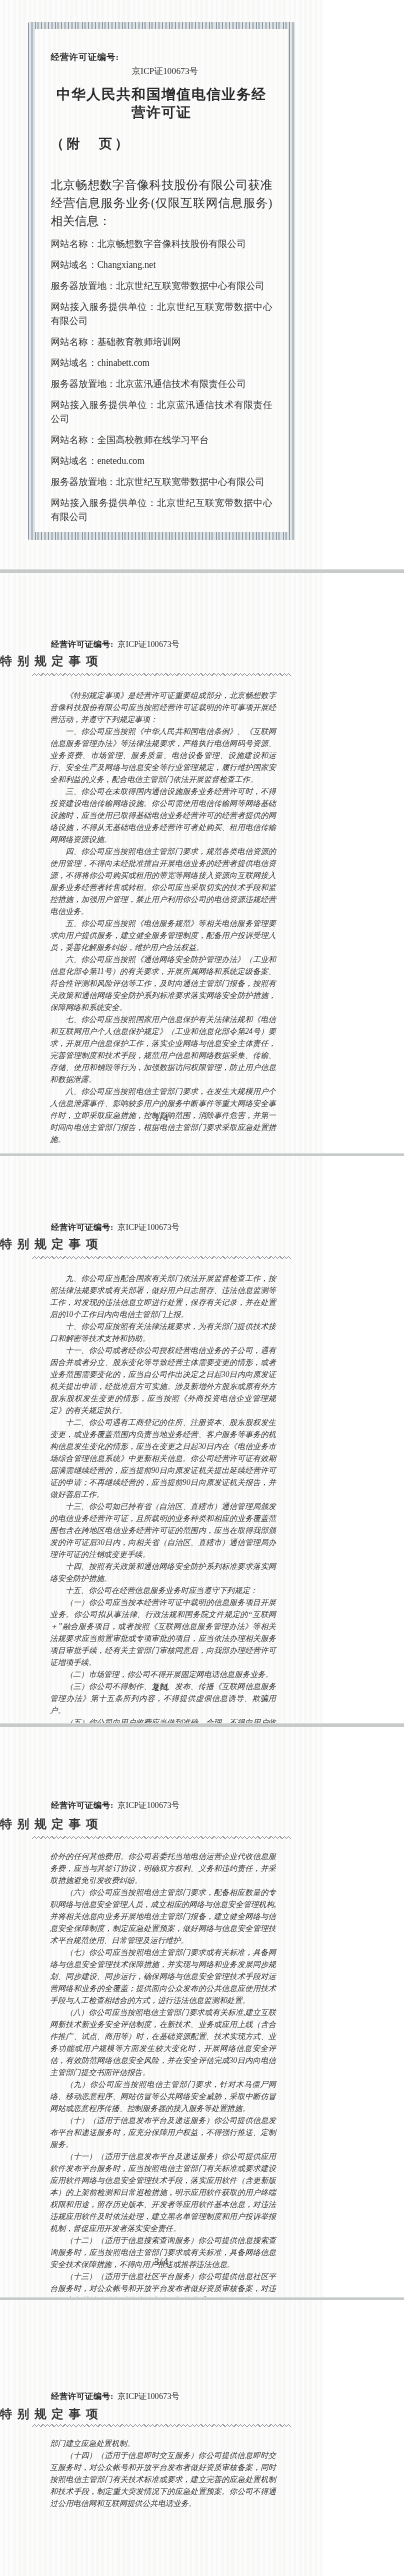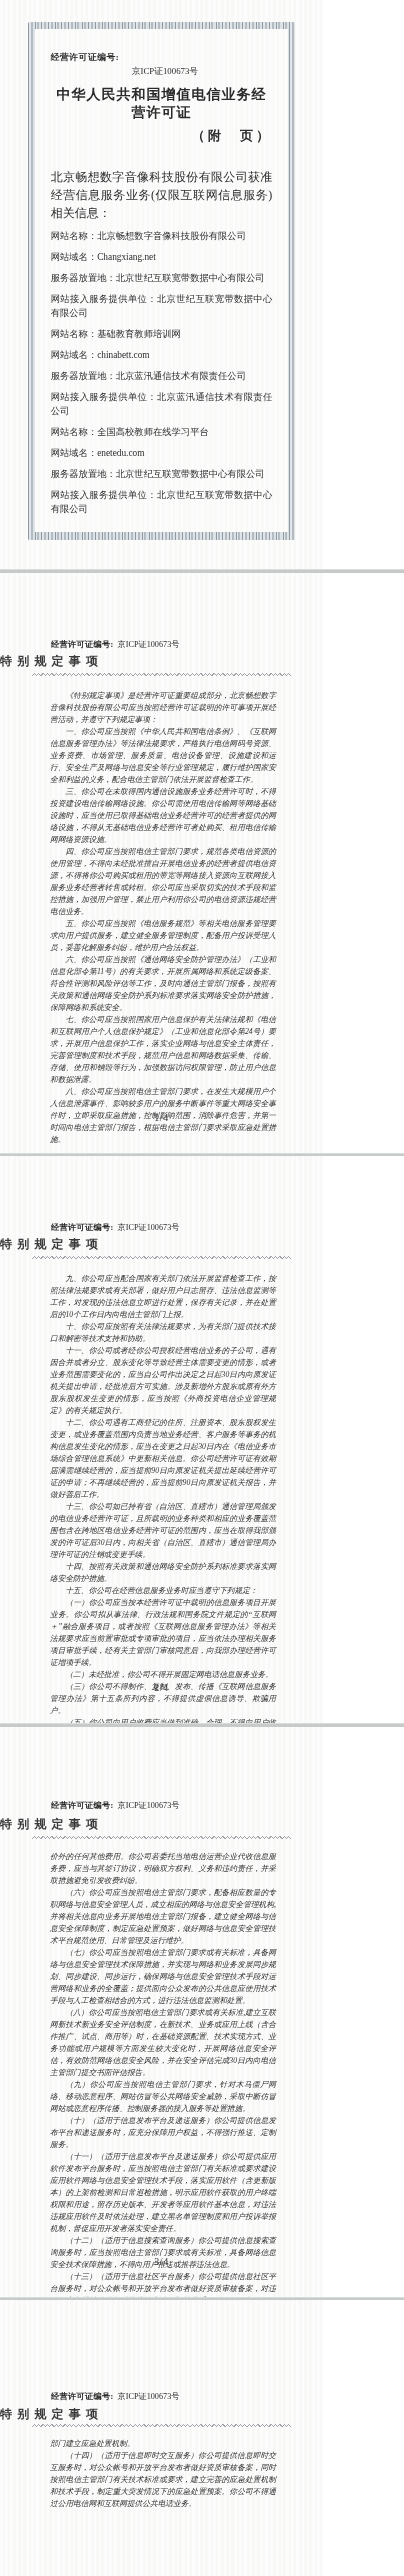--- a/index.html
+++ b/index.html
@@ -29,21 +29,21 @@
   }
   .cert-inner{
     width:100%;height:100%;
     background:repeating-linear-gradient(90deg,#fcfcfc 0 2.6px,#f9f9f8 2.6px 5.2px);
     box-sizing:border-box;
     padding:23px 15.5px 0 15.5px;
   }
   .cert-no-label{font-size:8.8px;font-weight:bold;letter-spacing:0.5px;}
   .cert-no-value{font-size:8.8px;margin:2.1px 0 0 81px;}
   .cert-title{margin:8.2px 0 0 0;text-align:center;font-size:14px;font-weight:bold;letter-spacing:1px;}
-  .cert-subtitle{margin:5px 0 0 0;text-align:right;font-size:13px;font-weight:bold;letter-spacing:3.1px;}
+  .cert-subtitle{margin:13px 0 0 0;text-align:left;font-size:13px;font-weight:bold;letter-spacing:3.1px;}
   .cert-intro{margin:23px 0 0 0;font-size:12px;line-height:1.5;text-align:justify;}
   .cert-entries{margin-top:3.1px;}
   .cert-entry{margin:7.7px 0 0 0;font-size:9.3px;line-height:1.45;text-align:justify;}
 
   
   .prov-head{
     position:absolute;left:51px;top:var(--head,66px);
     font-size:8.2px;white-space:nowrap;
   }
   .prov-head .lbl{font-weight:bold;letter-spacing:0.3px;}
@@ -133,21 +133,21 @@
     <div class="zigzag"></div>
     <div class="prov-body">
         <p>九、你公司应当配合国家有关部门依法开展监督检查工作，按照法律法规要求或有关部署，做好用户日志留存、违法信息监测等工作，对发现的违法信息立即进行处置，保存有关记录，并在处置后的10个工作日内向电信主管部门上报。</p>
         <p>十、你公司应按照有关法律法规要求，为有关部门提供技术接口和解密等技术支持和协助。</p>
         <p>十一、你公司或者经你公司授权经营电信业务的子公司，遇有因合并或者分立、股东变化等导致经营主体需要变更的情形，或者业务范围需要变化的，应当自公司作出决定之日起30日内向原发证机关提出申请，经批准后方可实施。涉及新增外方股东或原有外方股东股权发生变更的情形，应当按照《外商投资电信企业管理规定》的有关规定执行。</p>
         <p>十二、你公司遇有工商登记的住所、注册资本、股东股权发生变更，或业务覆盖范围内负责当地业务经营、客户服务等事务的机构信息发生变化的情形，应当在变更之日起30日内在《电信业务市场综合管理信息系统》中更新相关信息。你公司经营许可证有效期届满需继续经营的，应当提前90日向原发证机关提出延续经营许可证的申请；不再继续经营的，应当提前90日向原发证机关报告，并做好善后工作。</p>
         <p>十三、你公司如已持有省（自治区、直辖市）通信管理局颁发的电信业务经营许可证，且所载明的业务种类和相应的业务覆盖范围包含在跨地区电信业务经营许可证的范围内，应当在取得我部颁发的许可证后30日内，向相关省（自治区、直辖市）通信管理局办理许可证的注销或变更手续。</p>
         <p>十四、按照有关政策和通信网络安全防护系列标准要求落实网络安全防护措施。</p>
         <p>十五、你公司在经营信息服务业务时应当遵守下列规定：</p>
         <p>（一）你公司应当按本经营许可证中载明的信息服务项目开展业务。你公司拟从事法律、行政法规和国务院文件规定的“互联网＋”融合服务项目，或者按照《互联网信息服务管理办法》等相关法规要求应当前置审批或专项审批的项目，应当依法办理相关服务项目审批手续，经有关主管部门审核同意后，向我部办理经营许可证增项手续。</p>
-        <p>（二）未经批准，你公司不得开展固定网电话信息服务业务。</p>
+        <p>（二）市场管理，你公司不得开展固定网电话信息服务业务。</p>
         <p>（三）你公司不得制作、复制、发布、传播《互联网信息服务管理办法》第十五条所列内容，不得提供虚假信息诱导、欺骗用户。</p>
         <p>（五）你公司向用户收费应当做到准确、合理，不得向用户收取信息服务项目中明码标</p>
       </div>
     <div class="page-no">2/4</div>
   </section>
 
   <div class="sep"></div>
 
   <section class="page" style="height:570px;--head:73px;--title:89px;--zig:109px;--body:124px;">
     <div class="prov-head">

